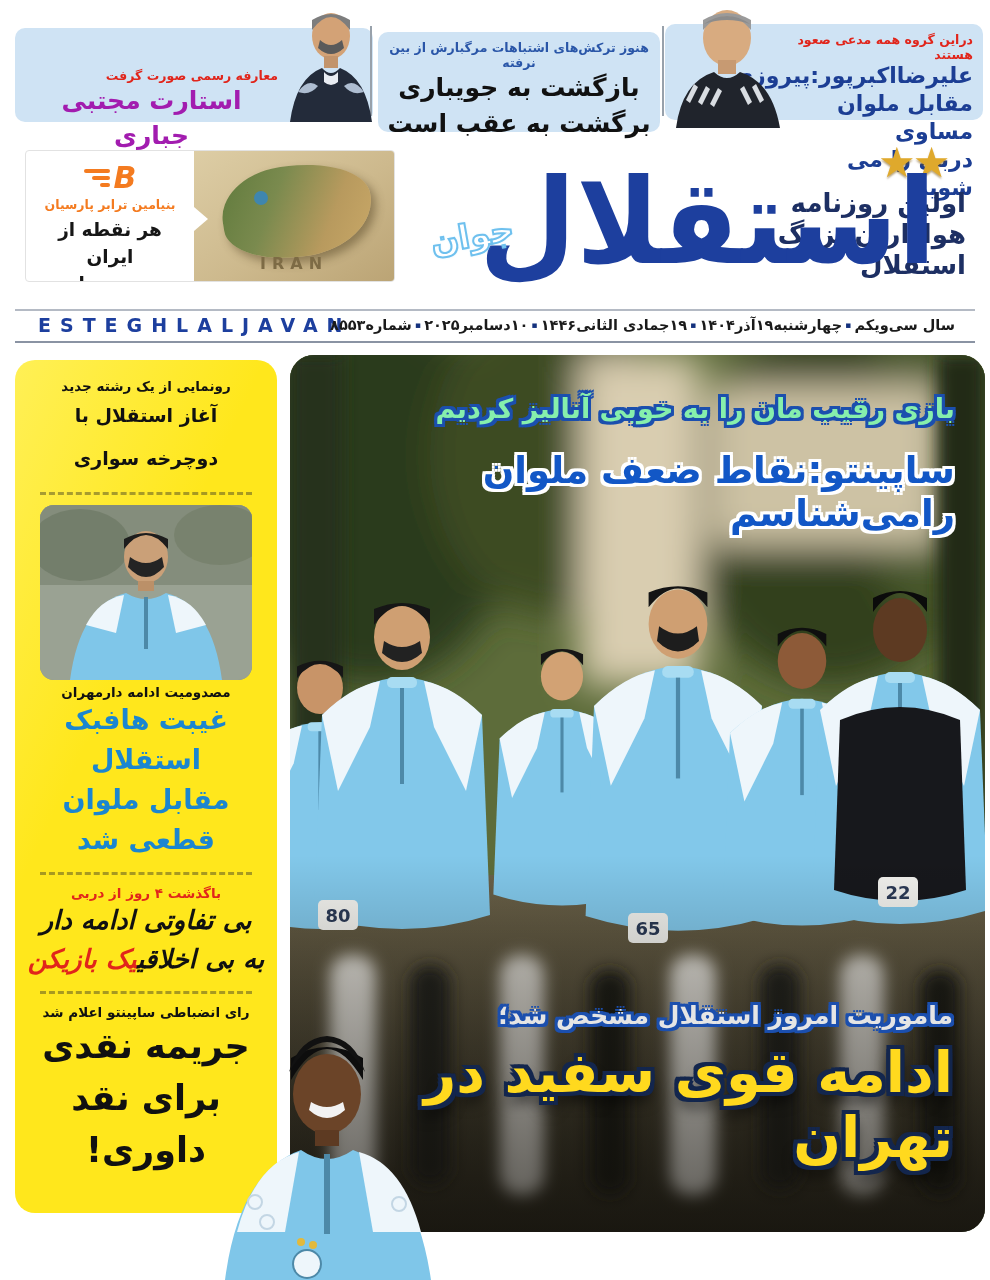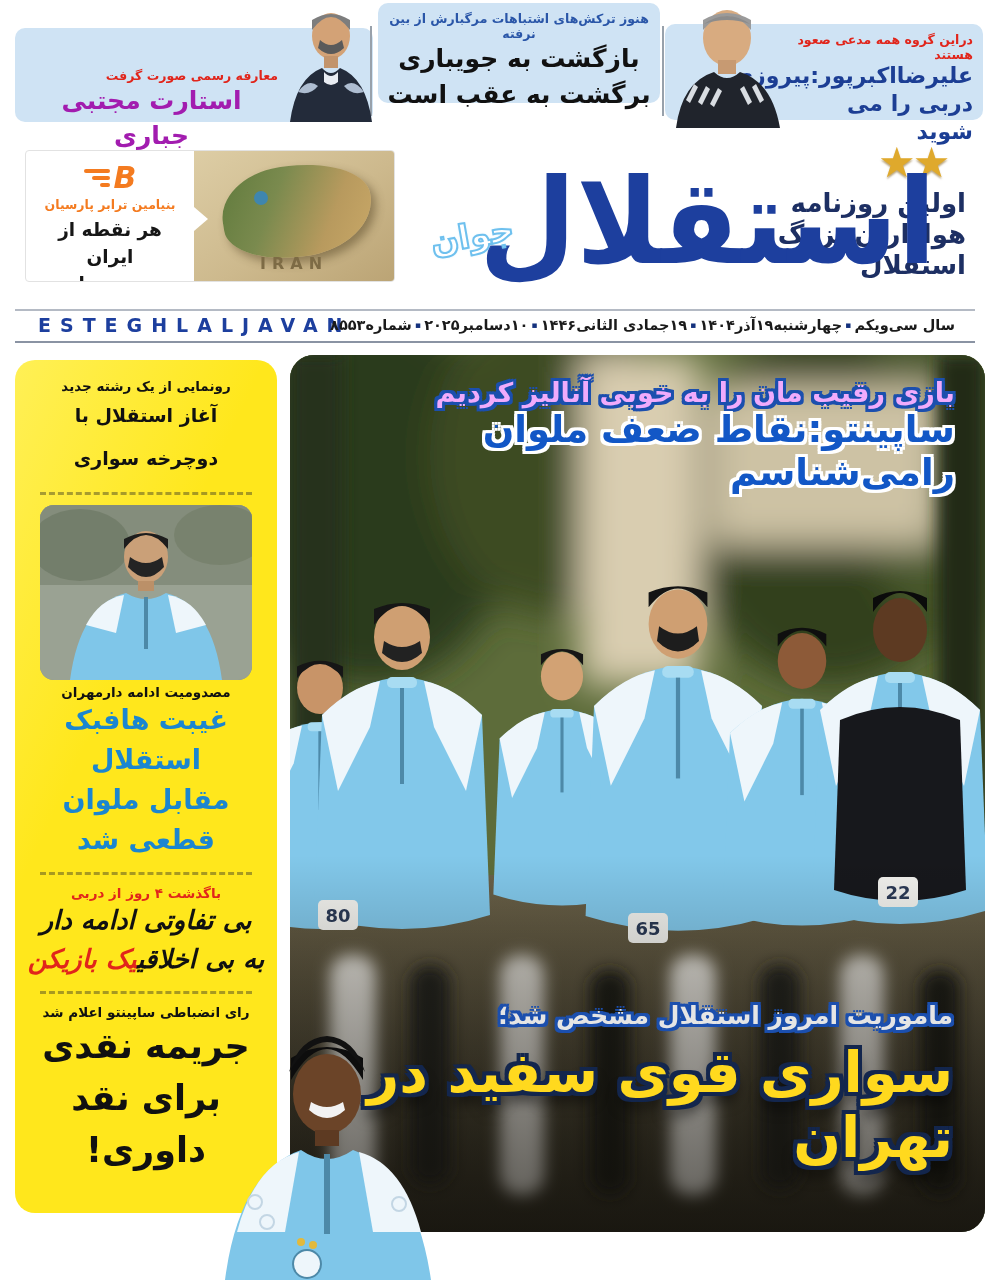--- a/index.html
+++ b/index.html
@@ -5,21 +5,21 @@
   html,body{margin:0;padding:0;background:#ffffff;}
   #page{position:relative;width:990px;height:1280px;background:#fff;overflow:hidden;
         font-family:"DejaVu Sans",sans-serif;}
   .rtl{direction:rtl;}
   
   .teaser{position:absolute;background:#cfe3f4;border-radius:10px;}
   .teaser .kicker{font-size:12.5px;font-weight:bold;}
   .t-right{left:665px;top:24px;width:318px;height:96px;padding:8px 10px 0 120px;box-sizing:border-box;text-align:right;}
   .t-right .kicker{color:#e1251b;}
   .t-right .hl{color:#1c3e94;font-size:22px;font-weight:bold;line-height:28px;}
-  .t-mid{left:378px;top:3px;width:282px;height:100px;padding:8px 6px 0 6px;box-sizing:border-box;text-align:center;}
+  .t-mid{left:378px;top:32px;width:282px;height:100px;padding:8px 6px 0 6px;box-sizing:border-box;text-align:center;}
   .t-mid .kicker{color:#2a56a8;}
   .t-mid .hl{color:#111;font-size:25px;font-weight:bold;line-height:36px;}
   .t-left{left:15px;top:28px;width:358px;height:94px;padding:7px 95px 0 10px;box-sizing:border-box;text-align:center;}
   .t-left .kicker{color:#e1251b;text-align:right;padding-left:6px;margin-top:33px;}
   .t-left .hl{color:#a21caf;font-size:25px;font-weight:bold;line-height:35px;text-align:center;}
   .vdiv{position:absolute;width:2px;background:#98a1ab;top:26px;height:90px;}
   .avatar{position:absolute;z-index:3;}
   
   .ad-card{position:absolute;left:25px;top:150px;width:370px;height:132px;border:1px solid #e2e2e2;
            border-radius:4px;background:#fff;display:flex;box-sizing:border-box;overflow:hidden;}
@@ -64,44 +64,45 @@
   .sb-h-blue{color:#1b86d0;font-size:27px;font-weight:bold;line-height:40px;}
   .sb-h-black2{color:#111;font-size:26px;font-weight:bold;line-height:39px;font-style:italic;}
   .sb-h-big{color:#111;font-size:35px;font-weight:bold;line-height:52px;}
   .sb-red{color:#e1251b;}
   .dash{border:none;border-top:3px dashed rgba(80,75,35,.5);width:212px;margin:12px auto 10px auto;}
   .sb-photo{width:212px;height:175px;margin:4px auto 0 auto;border-radius:14px;overflow:hidden;background:#8a8f84;}
   
   .main-photo{position:absolute;left:290px;top:355px;width:695px;height:877px;border-radius:24px;
               overflow:hidden;z-index:1;background:#55653a;}
   .ph-top{position:absolute;top:22px;right:30px;text-align:right;direction:rtl;}
-  .ph-k1{color:#f0abfc;font-size:27px;font-weight:bold;
+  .ph-k1{color:#86efac;font-size:27px;font-weight:bold;
          text-shadow:-3px -3px 0 #1b4fae,3px -3px 0 #1b4fae,-3px 3px 0 #1b4fae,3px 3px 0 #1b4fae,
-                     -3px 0 0 #1b4fae,3px 0 0 #1b4fae,0 -3px 0 #1b4fae,0 3px 0 #1b4fae;}
-  .ph-h1{margin-top:0;color:#1257c6;font-size:37px;font-weight:bold;
+                     -3px 0 0 #1b4fae,3px 0 0 #1b4fae,0 -3px 0 #1b4fae,0 3px 0 #1b4fae;margin-top:16px;}
+  .ph-h1{margin-top:25px;color:#1257c6;font-size:37px;font-weight:bold;
          text-shadow:-3px -3px 0 #fff,3px -3px 0 #fff,-3px 3px 0 #fff,3px 3px 0 #fff,
                      -3px 0 0 #fff,3px 0 0 #fff,0 -3px 0 #fff,0 3px 0 #fff;}
   .ph-bottom{position:absolute;bottom:62px;right:32px;text-align:right;direction:rtl;}
   .ph-k2{color:#e5e5e5;font-size:25px;font-weight:bold;
          text-shadow:-3px -3px 0 #1b4fae,3px -3px 0 #1b4fae,-3px 3px 0 #1b4fae,3px 3px 0 #1b4fae,
                      -3px 0 0 #1b4fae,3px 0 0 #1b4fae,0 -3px 0 #1b4fae,0 3px 0 #1b4fae;}
   .ph-h2{margin-top:10px;color:#ffd91e;font-size:56px;font-weight:bold;
          text-shadow:-4px -4px 0 #13264d,4px -4px 0 #13264d,-4px 4px 0 #13264d,4px 4px 0 #13264d,
                      -4px 0 0 #13264d,4px 0 0 #13264d,0 -4px 0 #13264d,0 4px 0 #13264d,
                      0 10px 14px rgba(0,0,0,.6);}
   .bottom-player{position:absolute;left:215px;top:1032px;width:230px;height:248px;z-index:6;}
 </style>
 </head>
 <body>
 
 <div id="page">
 
   <div class="teaser t-right rtl">
     <div class="kicker">دراین گروه همه مدعی صعود هستند</div>
     <div class="hl">علیرضااکبرپور:پیروزی</div>
+    <div class="hl">مقابل ملوان مساوی</div>
     <div class="hl">دربی را می شوید</div>
   </div>
   <svg class="avatar" style="left:668px;top:4px;width:118px;height:124px" viewBox="0 0 118 124">
     <ellipse cx="59" cy="34" rx="24" ry="28" fill="#d8ab80"></ellipse>
     <path d="M35,26 Q59,-2 83,26 L83,16 Q59,2 35,16 Z" fill="#9a9a9a"></path>
     <path d="M36,20 Q59,4 82,20 Q59,12 36,20" fill="#8c8c8c"></path>
     <rect x="50" y="56" width="18" height="14" fill="#c79a72"></rect>
     <path d="M8,124 Q14,78 46,68 Q59,80 72,68 Q104,78 112,124 Z" fill="#20242c"></path>
     <path d="M18,96 l8,-16 l4,3 l-8,16 Z M30,98 l8,-16 l4,3 l-8,16 Z M42,100 l8,-16 l4,3 l-8,16 Z" fill="#d9dde2"></path>
     <path d="M96,96 l-8,-16 l-4,3 l8,16 Z M84,98 l-8,-16 l-4,3 l8,16 Z" fill="#d9dde2"></path>
@@ -307,21 +308,21 @@
 
       <rect y="500" width="695" height="377" fill="url(#shade)"></rect>
     </svg>
 
     <div class="ph-top">
       <div class="ph-k1">بازی رقیب مان را به خوبی آنالیز کردیم</div>
       <div class="ph-h1">ساپینتو:نقاط ضعف ملوان رامی‌شناسم</div>
     </div>
     <div class="ph-bottom">
       <div class="ph-k2">ماموریت امروز استقلال مشخص شد؛</div>
-      <div class="ph-h2">سواری قوی سفید در تهران</div>
+      <div class="ph-h2">ادامه قوی سفید در تهران</div>
     </div>
   </div>
 
   <svg class="bottom-player" viewBox="0 0 230 248">
     <ellipse cx="112" cy="62" rx="34" ry="40" fill="#6b4428"></ellipse>
     <path d="M76,48 Q112,-14 148,48 L148,26 Q112,4 76,26 Z" fill="#0d0d0d"></path>
     <path d="M74,40 Q112,-20 150,40 Q140,6 112,4 Q84,6 74,40 Z" fill="#111"></path>
     <path d="M94,78 Q112,94 130,78 L128,70 Q112,80 96,70 Z" fill="#f2f2f2"></path>
     <rect x="100" y="98" width="24" height="16" fill="#5d3a22"></rect>
     <path d="M10,248 Q24,140 86,118 Q112,136 138,118 Q200,140 216,248 Z" fill="#7fc6e9"></path>

